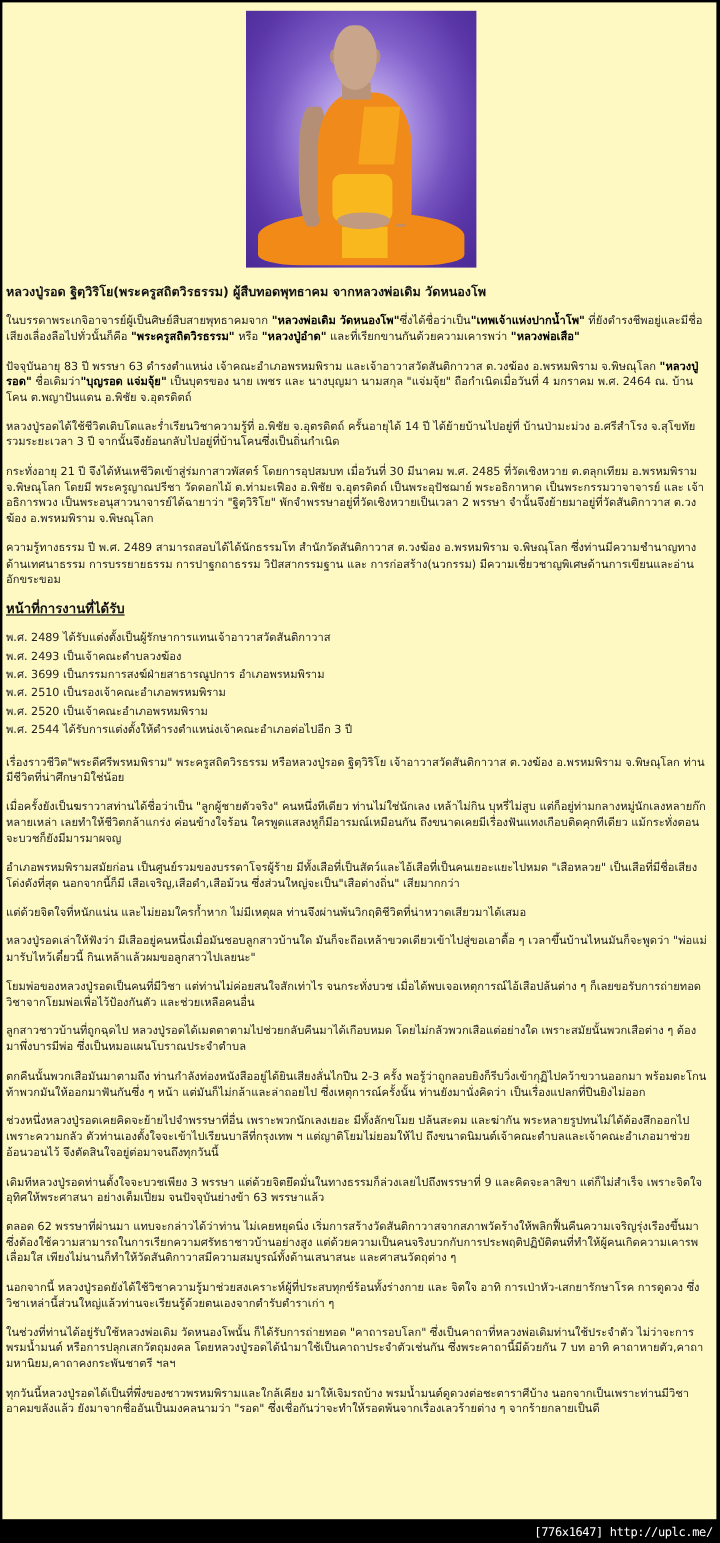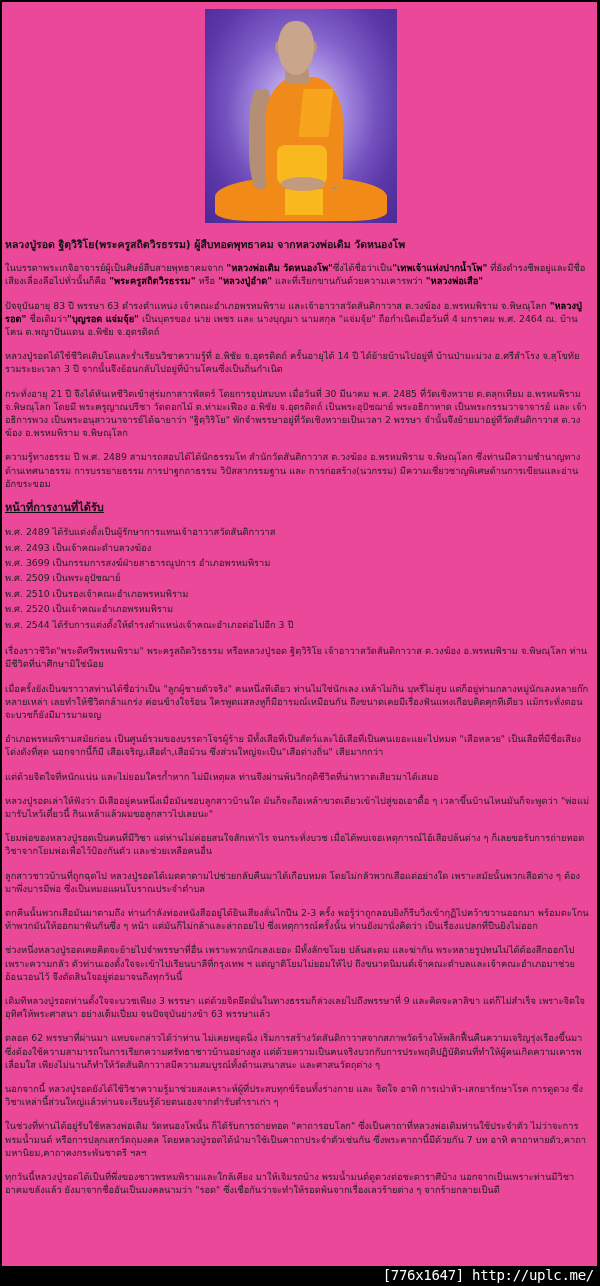--- a/index.html
+++ b/index.html
@@ -1,19 +1,19 @@
 <!DOCTYPE html>
 <html><head>
 <meta charset="utf-8">
 <style>
   html, body { margin:0; padding:0; }
   body { width:600px; height:1286px; background:#000; overflow:hidden; position:relative; }
   .page {
     position:absolute; left:2px; top:2px; width:595px; height:1264px;
-    background:#ec4899; overflow:hidden;
+    background:#fef9c3; overflow:hidden;
   }
   .photo {
     position:absolute; left:203px; top:7px; width:192px; height:214px;
     background: radial-gradient(ellipse at 50% 45%, #c9b8f0 0%, #8f6fd6 35%, #5b37a8 75%, #4a2a95 100%);
   }
   .photo .halo { position:absolute; left:0; top:0; right:0; bottom:0;
     background: radial-gradient(ellipse at 50% 50%, rgba(255,255,255,0.35) 0%, rgba(255,255,255,0) 55%); }
   .photo .head { position:absolute; left:73px; top:12px; width:36px; height:54px; border-radius:45% 45% 50% 50%; background:#c9a58c; }
   .photo .ear-l { position:absolute; left:70px; top:32px; width:6px; height:12px; border-radius:50%; background:#b8937a; }
   .photo .ear-r { position:absolute; left:106px; top:32px; width:6px; height:12px; border-radius:50%; background:#b8937a; }
@@ -33,21 +33,21 @@
   }
   .content p { margin:0 4px 11px 0; }
   .content b { color:#000; }
   .title { font-weight:bold; font-size:10.5px; color:#111; margin:0 0 10px 0; }
   .section-title { font-weight:bold; text-decoration:underline; font-size:11px; color:#111; margin:4px 0 10px 0; }
   .duties { margin:0 0 12px 0; padding:0; list-style:none; }
   .duties li { margin:0; line-height:15.4px; }
 
   .footer-watermark {
     position:absolute; right:6px; bottom:3px;
-    font-family:"DejaVu Sans Mono", monospace; font-size:14px; color:#fff; letter-spacing:-0.3px;
+    font-family:"DejaVu Sans Mono", monospace; font-size:10px; color:#fff; letter-spacing:-0.3px;
   }
 </style>
 </head>
 <body>
 
 <div class="page">
   <div class="photo" title="portrait of monk in orange robe seated on purple background">
     <div class="halo"></div>
     <div class="lap"></div>
     <div class="arm-l"></div>
@@ -72,21 +72,20 @@
 
     <p>หลวงปู่รอดได้ใช้ชีวิตเติบโตและร่ำเรียนวิชาความรู้ที่ อ.พิชัย จ.อุตรดิตถ์ ครั้นอายุได้ 14 ปี ได้ย้ายบ้านไปอยู่ที่ บ้านป่ามะม่วง อ.ศรีสำโรง จ.สุโขทัย รวมระยะเวลา 3 ปี จากนั้นจึงย้อนกลับไปอยู่ที่บ้านโคนซึ่งเป็นถิ่นกำเนิด</p>
     <p>กระทั่งอายุ 21 ปี จึงได้หันเหชีวิตเข้าสู่ร่มกาสาวพัสตร์ โดยการอุปสมบท เมื่อวันที่ 30 มีนาคม พ.ศ. 2485 ที่วัดเชิงหวาย ต.ตลุกเทียม อ.พรหมพิราม จ.พิษณุโลก โดยมี พระครูญาณปรีชา วัดดอกไม้ ต.ท่ามะเฟือง อ.พิชัย จ.อุตรดิตถ์ เป็นพระอุปัชฌาย์ พระอธิกาหาด เป็นพระกรรมวาจาจารย์ และ เจ้าอธิการพวง เป็นพระอนุสาวนาจารย์ได้ฉายาว่า "ฐิตฺวิริโย"  พักจำพรรษาอยู่ที่วัดเชิงหวายเป็นเวลา 2 พรรษา จำนั้นจึงย้ายมาอยู่ที่วัดสันติกาวาส ต.วงฆ้อง อ.พรหมพิราม จ.พิษณุโลก</p>
     <p>ความรู้ทางธรรม ปี พ.ศ. 2489 สามารถสอบได้ได้นักธรรมโท สำนักวัดสันติกาวาส  ต.วงฆ้อง  อ.พรหมพิราม จ.พิษณุโลก ซึ่งท่านมีความชำนาญทางด้านเทศนาธรรม การบรรยายธรรม การปาฐกถาธรรม วิปัสสากรรมฐาน และ การก่อสร้าง(นวกรรม) มีความเชี่ยวชาญพิเศษด้านการเขียนและอ่านอักขระขอม</p>
 
     <div class="section-title">หน้าที่การงานที่ได้รับ</div>
     <ul class="duties">
       <li>พ.ศ. 2489 ได้รับแต่งตั้งเป็นผู้รักษาการแทนเจ้าอาวาสวัดสันติกาวาส</li>
       <li>พ.ศ. 2493 เป็นเจ้าคณะตำบลวงฆ้อง</li>
       <li>พ.ศ. 3699 เป็นกรรมการสงฆ์ฝ่ายสาธารณูปการ อำเภอพรหมพิราม</li>
-      <li>พ.ศ. 2509 เป็นพระอุปัชฌาย์</li>
       <li>พ.ศ. 2510 เป็นรองเจ้าคณะอำเภอพรหมพิราม</li>
       <li>พ.ศ. 2520 เป็นเจ้าคณะอำเภอพรหมพิราม</li>
       <li>พ.ศ. 2544 ได้รับการแต่งตั้งให้ดำรงตำแหน่งเจ้าคณะอำเภอต่อไปอีก 3 ปี</li>
     </ul>
 
     <p>เรื่องราวชีวิต"พระดีศรีพรหมพิราม" พระครูสถิตวิรธรรม หรือหลวงปู่รอด ฐิตฺวิริโย เจ้าอาวาสวัดสันติกาวาส ต.วงฆ้อง อ.พรหมพิราม จ.พิษณุโลก ท่านมีชีวิตที่น่าศึกษามิใช่น้อย</p>
     <p>เมื่อครั้งยังเป็นฆราวาสท่านได้ชื่อว่าเป็น "ลูกผู้ชายตัวจริง" คนหนึ่งทีเดียว ท่านไม่ใช่นักเลง เหล้าไม่กิน บุหรี่ไม่สูบ แต่ก็อยู่ท่ามกลางหมู่นักเลงหลายก๊กหลายเหล่า เลยทำให้ชีวิตกล้าแกร่ง ค่อนข้างใจร้อน ใครพูดแสลงหูก็มีอารมณ์เหมือนกัน ถึงขนาดเคยมีเรื่องฟันแทงเกือบติดคุกทีเดียว แม้กระทั่งตอนจะบวชก็ยังมีมารมาผจญ</p>
     <p>อำเภอพรหมพิรามสมัยก่อน เป็นศูนย์รวมของบรรดาโจรผู้ร้าย มีทั้งเสือที่เป็นสัตว์และไอ้เสือที่เป็นคนเยอะแยะไปหมด "เสือหลวย" เป็นเสือที่มีชื่อเสียงโด่งดังที่สุด นอกจากนี้ก็มี เสือเจริญ,เสือดำ,เสือม้วน ซึ่งส่วนใหญ่จะเป็น"เสือต่างถิ่น" เสียมากกว่า</p>
     <p>แต่ด้วยจิตใจที่หนักแน่น และไม่ยอมใครก้ำหาก ไม่มีเหตุผล ท่านจึงผ่านพ้นวิกฤติชีวิตที่น่าหวาดเสียวมาได้เสมอ</p>
     <p>หลวงปู่รอดเล่าให้ฟังว่า มีเสืออยู่คนหนึ่งเมื่อมันชอบลูกสาวบ้านใด มันก็จะถือเหล้าขวดเดียวเข้าไปสู่ขอเอาดื้อ ๆ เวลาขึ้นบ้านไหนมันก็จะพูดว่า "พ่อแม่มารับไหว้เดี๋ยวนี้ กินเหล้าแล้วผมขอลูกสาวไปเลยนะ"</p>

